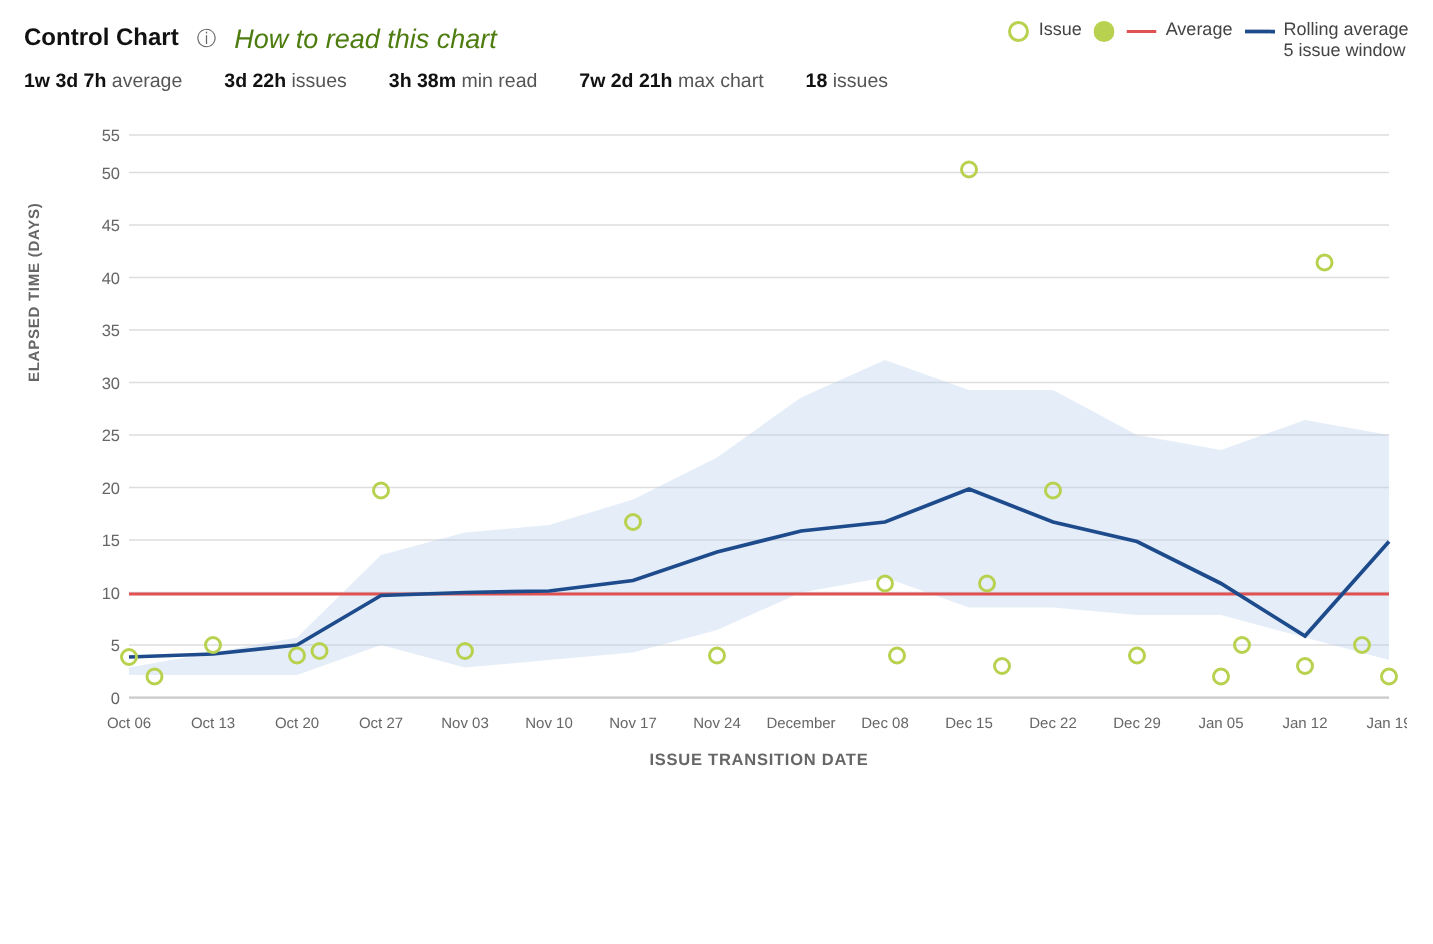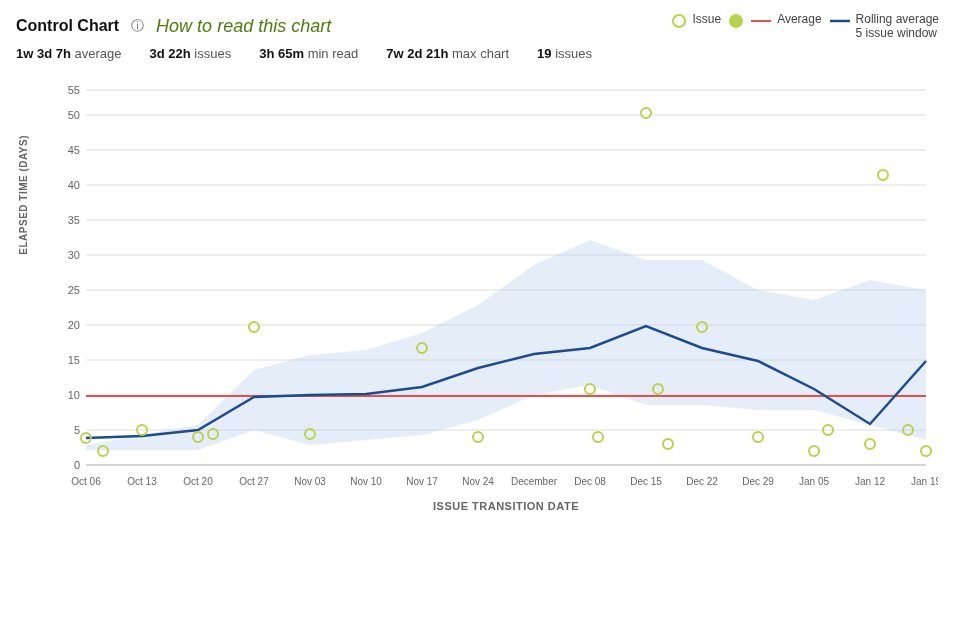--- a/index.html
+++ b/index.html
@@ -109,29 +109,29 @@
   <div class="stats-row">
     <span class="stat-item">
       <span class="stat-value">1w 3d 7h</span>
       <span> average</span>
     </span>
     <span class="stat-item">
       <span class="stat-value">3d 22h</span>
       <span> issues</span>
     </span>
     <span class="stat-item">
-      <span class="stat-value">3h 65m</span>
+      <span class="stat-value">3h 38m</span>
       <span> min read</span>
     </span>
     <span class="stat-item">
       <span class="stat-value">7w 2d 21h</span>
       <span> max chart</span>
     </span>
     <span class="stat-item">
-      <span class="stat-value">19</span>
+      <span class="stat-value">18</span>
       <span> issues</span>
     </span>
   </div>
 
   <div style="position:relative; width:923px; height:490px; margin-left:0;">
 
     <div style="position:absolute;left:2px;top:50px;writing-mode:vertical-rl;transform:rotate(180deg);font-size:10px;font-weight:600;color:#666;letter-spacing:0.5px;white-space:nowrap;">ELAPSED TIME (DAYS)</div>
 
     <svg width="900" height="460" style="position:absolute;left:22px;top:0;">
       <defs>

